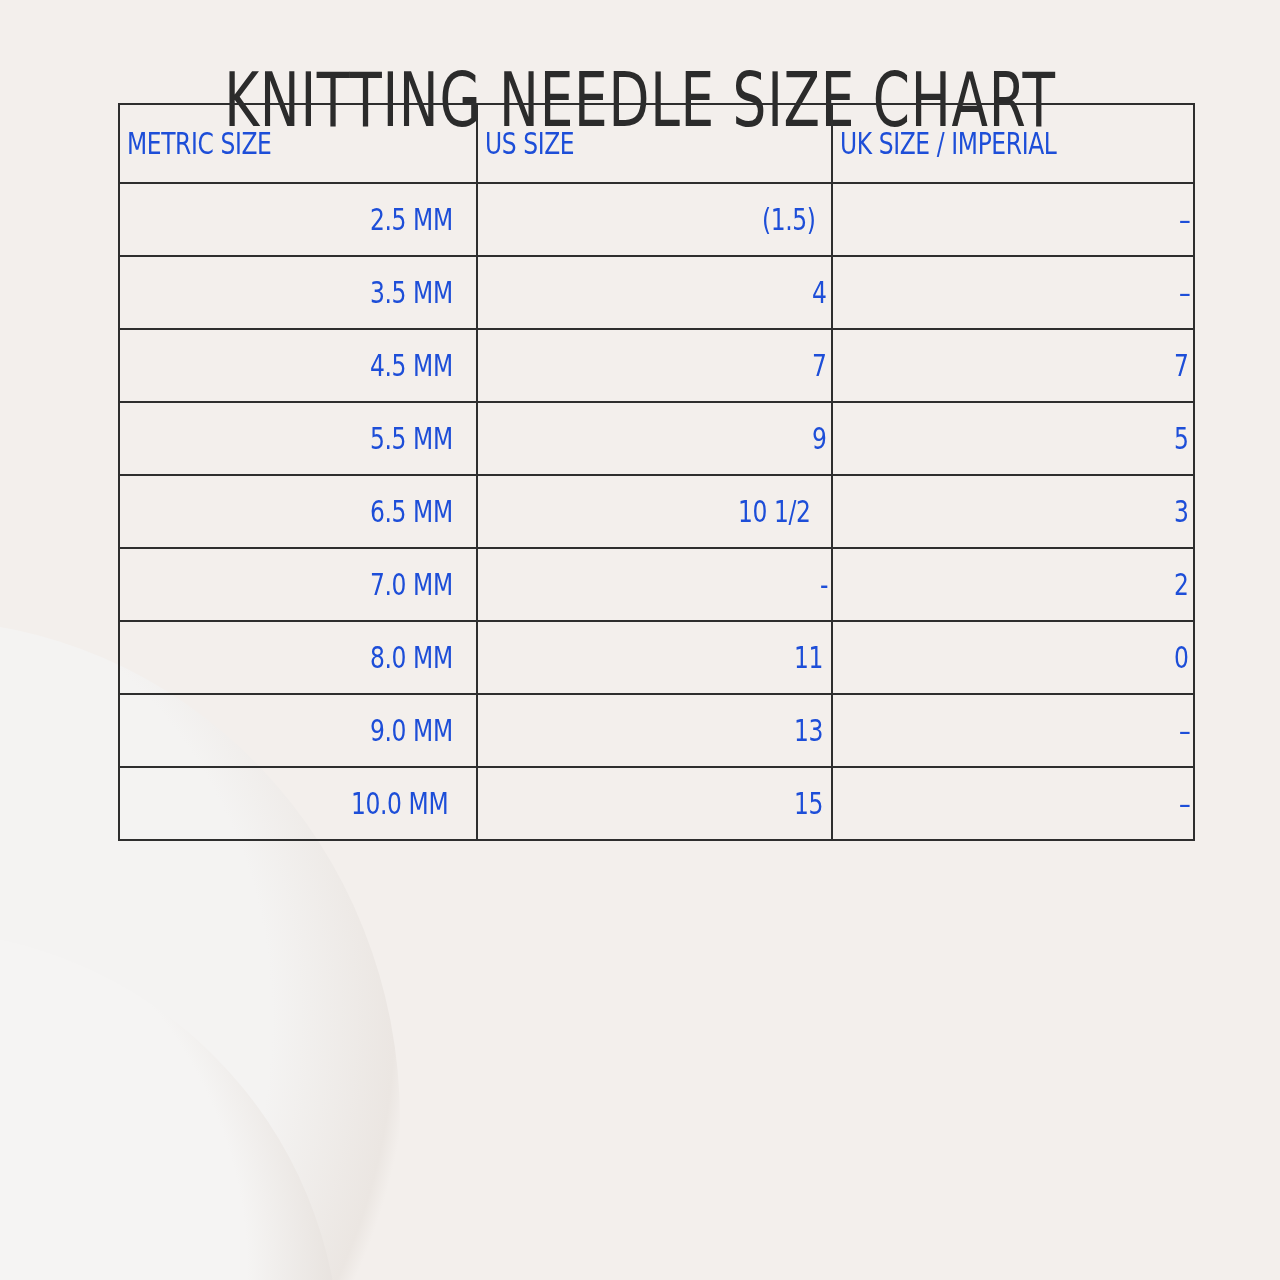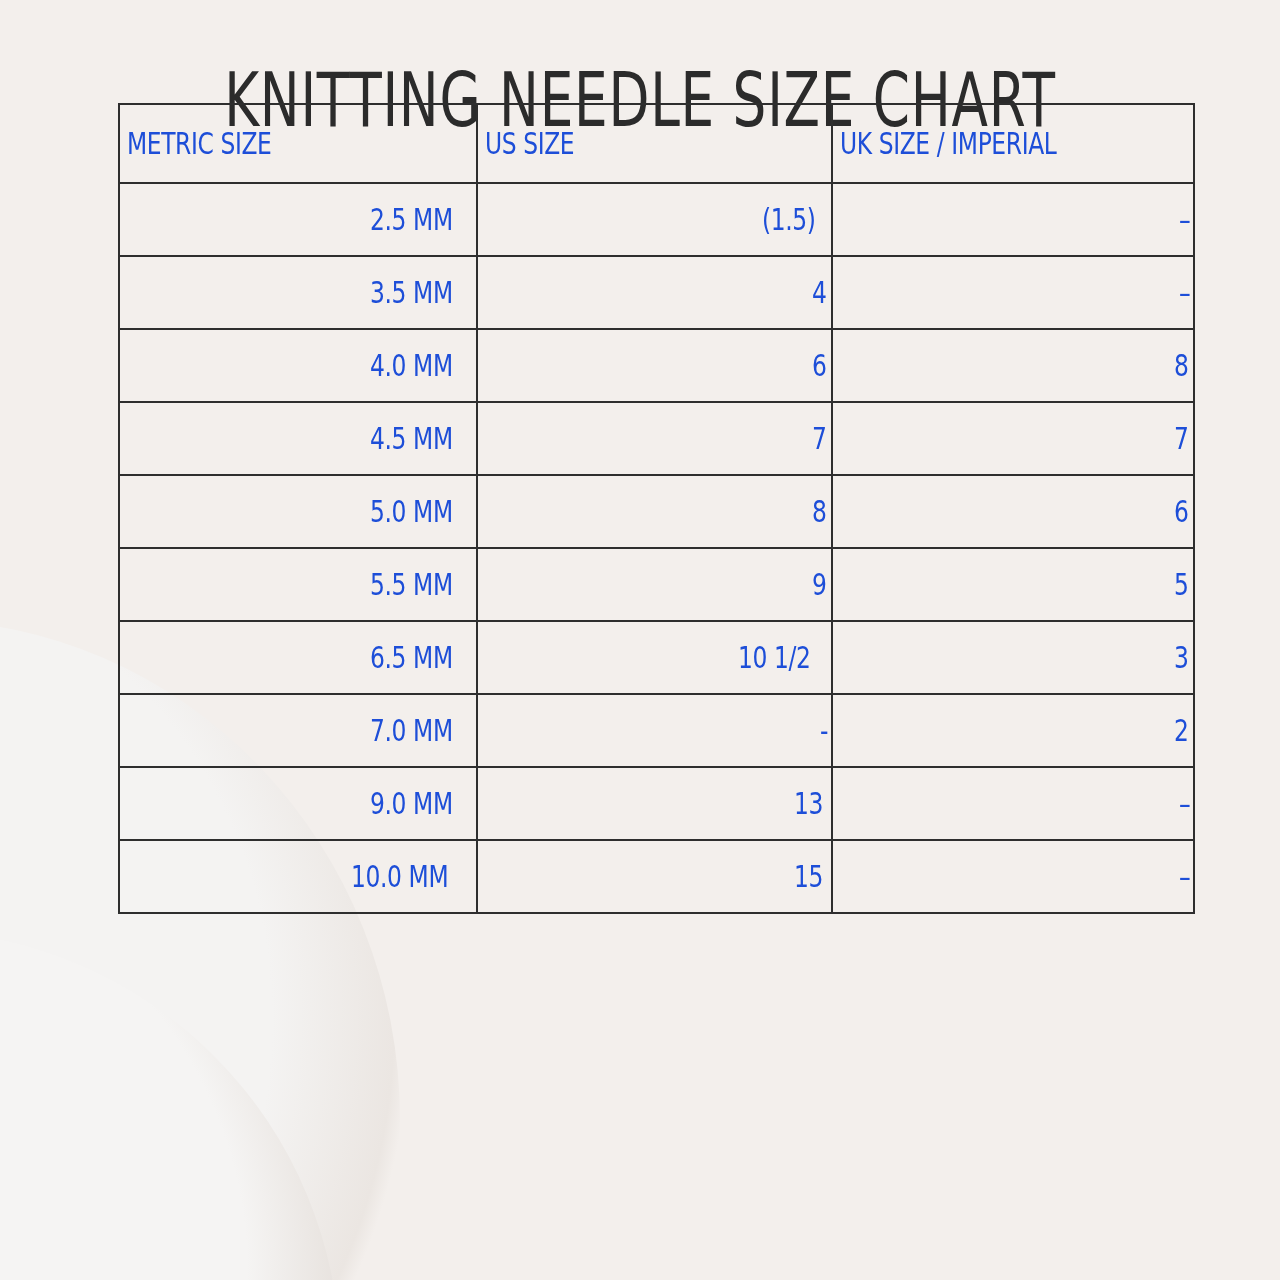--- a/index.html
+++ b/index.html
@@ -107,50 +107,45 @@
       <td><span class="cell-text">2.5 MM</span></td>
       <td><span class="cell-text">(1.5)</span></td>
       <td><span class="cell-text">–</span></td>
     </tr>
     <tr>
       <td><span class="cell-text">3.5 MM</span></td>
       <td><span class="cell-text">4</span></td>
       <td><span class="cell-text">–</span></td>
     </tr>
     <tr>
-      <td><span class="cell-text">4.0 MM</span></td>
-      <td><span class="cell-text">6</span></td>
-      <td><span class="cell-text">8</span></td>
-    </tr>
-    <tr>
       <td><span class="cell-text">4.5 MM</span></td>
       <td><span class="cell-text">7</span></td>
       <td><span class="cell-text">7</span></td>
-    </tr>
-    <tr>
-      <td><span class="cell-text">5.0 MM</span></td>
-      <td><span class="cell-text">8</span></td>
-      <td><span class="cell-text">6</span></td>
     </tr>
     <tr>
       <td><span class="cell-text">5.5 MM</span></td>
       <td><span class="cell-text">9</span></td>
       <td><span class="cell-text">5</span></td>
     </tr>
     <tr>
       <td><span class="cell-text">6.5 MM</span></td>
       <td><span class="cell-text">10 1/2</span></td>
       <td><span class="cell-text">3</span></td>
     </tr>
     <tr>
       <td><span class="cell-text">7.0 MM</span></td>
       <td><span class="cell-text">-</span></td>
       <td><span class="cell-text">2</span></td>
     </tr>
     <tr>
+      <td><span class="cell-text">8.0 MM</span></td>
+      <td><span class="cell-text">11</span></td>
+      <td><span class="cell-text">0</span></td>
+    </tr>
+    <tr>
       <td><span class="cell-text">9.0 MM</span></td>
       <td><span class="cell-text">13</span></td>
       <td><span class="cell-text">–</span></td>
     </tr>
     <tr>
       <td><span class="cell-text">10.0 MM</span></td>
       <td><span class="cell-text">15</span></td>
       <td><span class="cell-text">–</span></td>
     </tr>
   </tbody>

